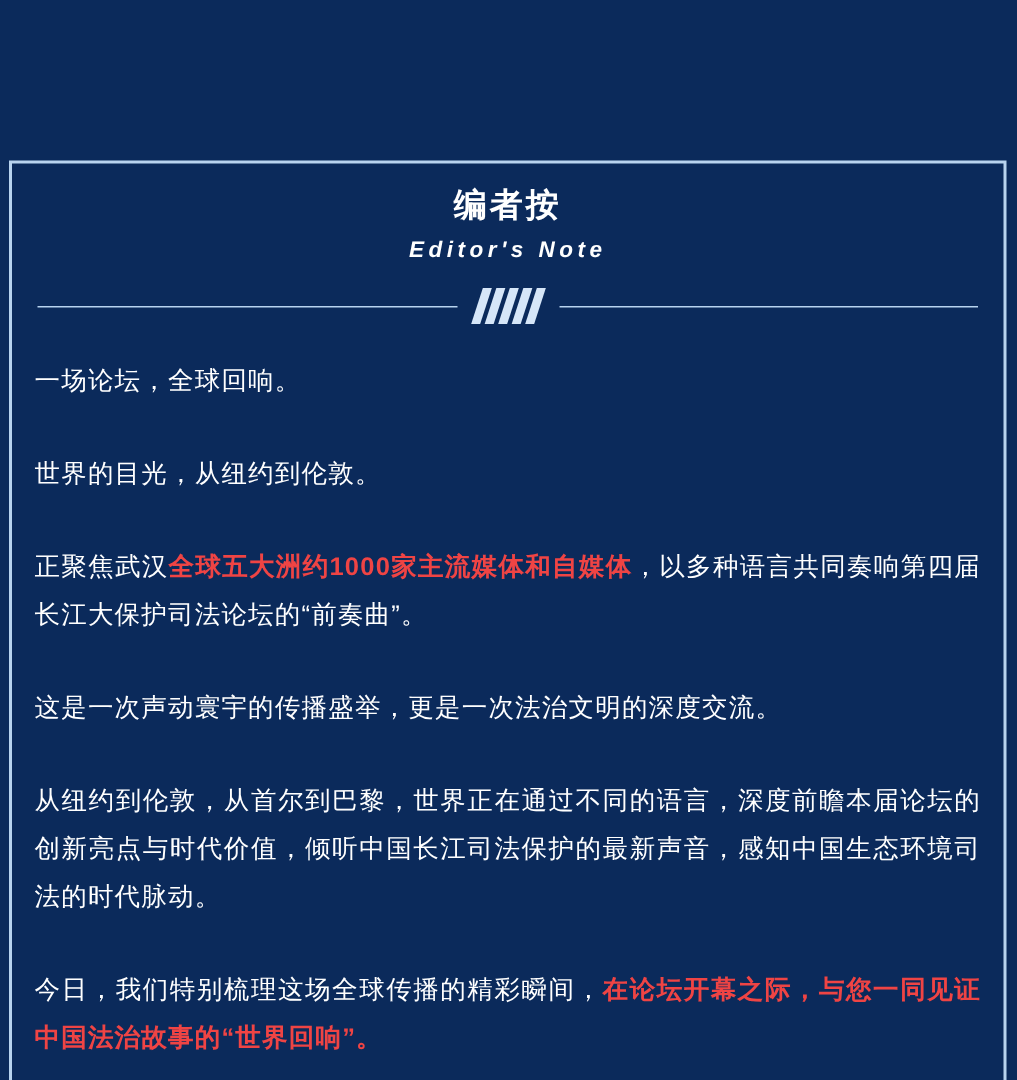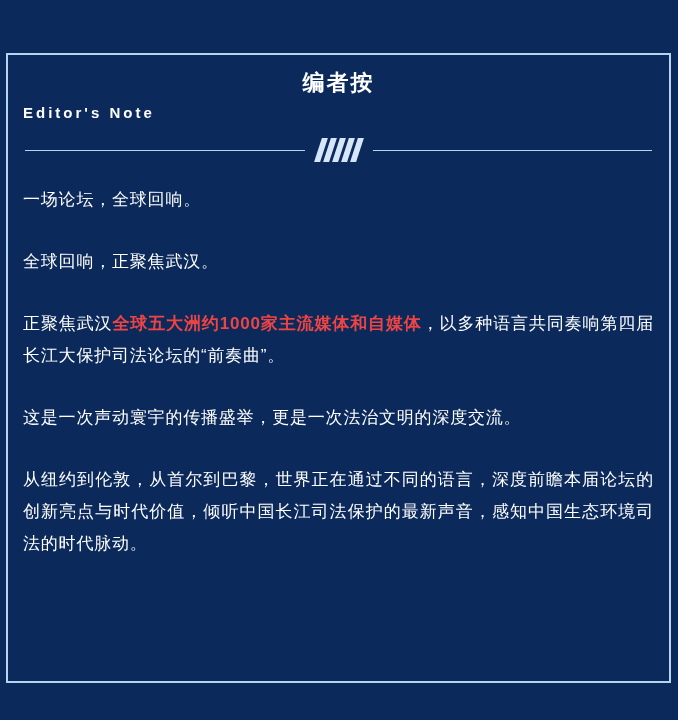--- a/index.html
+++ b/index.html
@@ -10,45 +10,47 @@
     width: 678px;
     height: 720px;
     background: #0b2a5b;
     font-family: "Liberation Sans", sans-serif;
     overflow: hidden;
   }
   .page {
     width: 678px;
     height: 720px;
     box-sizing: border-box;
-    padding-top: 53px;
+    padding-top: 107px;
   }
   .card {
     box-sizing: border-box;
     margin: 0 7px 0 6px;
     width: 665px;
     min-height: 630px;
     border: 2px solid #b8d3ef;
     padding: 13px 15px 28px 15px;
   }
   .card-title {
     margin: 0;
     text-align: center;
     color: #ffffff;
     font-size: 22px;
     line-height: 30px;
     font-weight: bold;
     letter-spacing: 2px;
   }
   .card-subtitle {
     margin-top: 5px;
+    text-align: center;
     color: #ffffff;
     font-size: 15px;
     line-height: 20px;
     font-weight: bold;
+    font-style: italic;
     letter-spacing: 3px;
   }
   .divider {
     margin: 15px 2px 0 2px;
     height: 24px;
     display: flex;
     align-items: center;
   }
   .divider .line {
     flex: 1;
@@ -105,24 +107,25 @@
           <i></i>
           <i></i>
       </span>
       <span class="line"></span>
     </div>
 
     <div class="body-text">
 
       <p><span>一场论坛，全球回响。</span></p>
 
-      <p><span>全球回响，正聚焦武汉。</span></p>
+      <p><span>世界的目光，从纽约到伦敦。</span></p>
 
       <p><span>正聚焦武汉</span><span class="hl">全球五大洲约1000家主流媒体和自媒体</span><span>，以多种语言共同奏响第四届长江大保护司法论坛的“前奏曲”。</span></p>
 
       <p><span>这是一次声动寰宇的传播盛举，更是一次法治文明的深度交流。</span></p>
 
       <p><span>从纽约到伦敦，从首尔到巴黎，世界正在通过不同的语言，深度前瞻本届论坛的创新亮点与时代价值，倾听中国长江司法保护的最新声音，感知中国生态环境司法的时代脉动。</span></p>
 
+      <p><span>今日，我们特别梳理这场全球传播的精彩瞬间，</span><span class="hl">在论坛开幕之际，与您一同见证中国法治故事的“世界回响”。</span></p>
 
     </div>
   </div>
 </div>
 
 </body></html>

